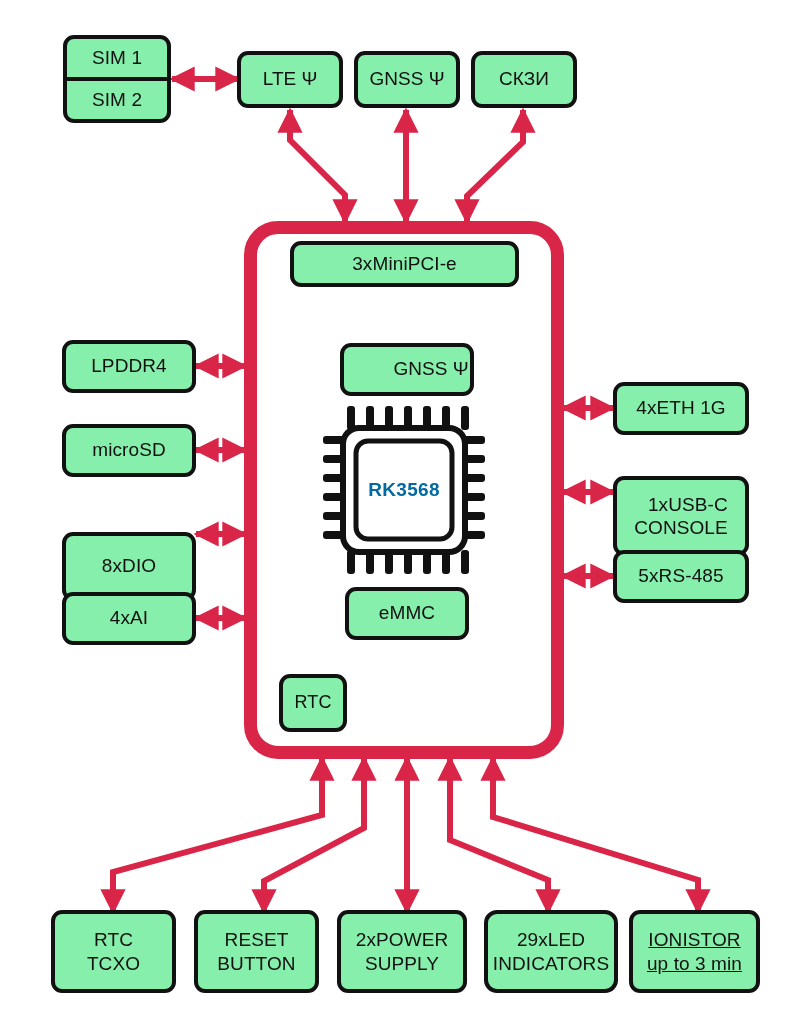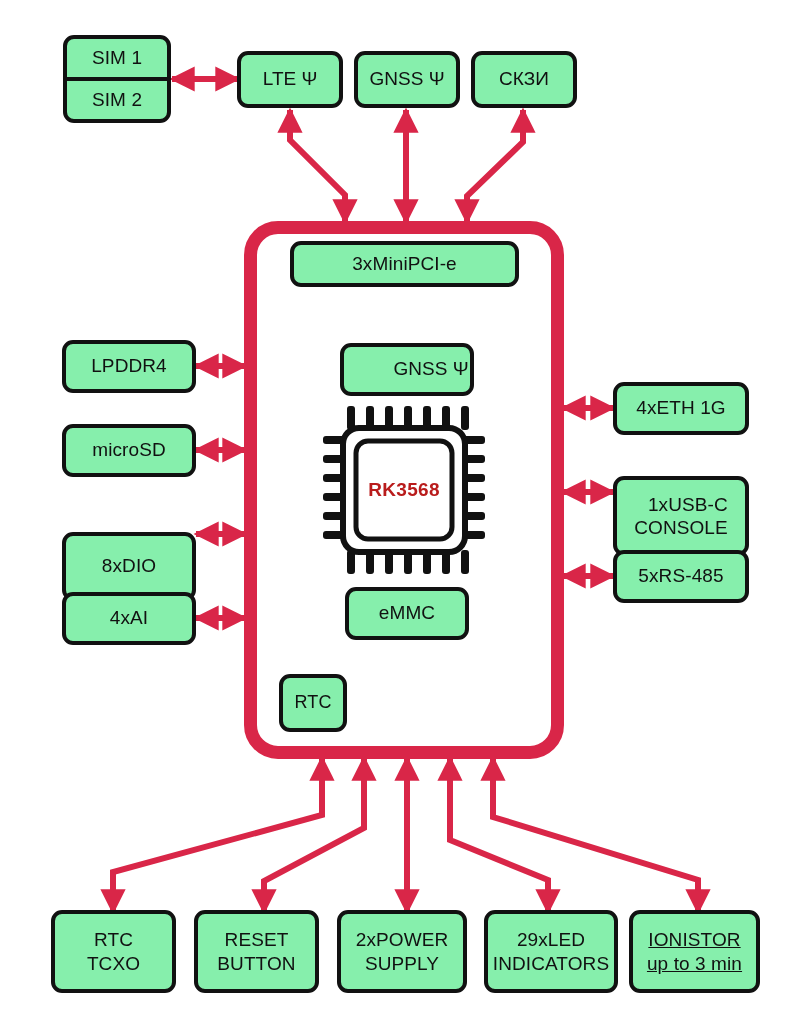--- a/index.html
+++ b/index.html
@@ -85,21 +85,21 @@
   }
   #chip-label {
     position: absolute;
     left: 0; top: 0;
     width: 164px; height: 172px;
     display: flex;
     align-items: center;
     justify-content: center;
     font-size: 19px;
     font-weight: bold;
-    color: #b91c1c;
+    color: #0369a1;
     letter-spacing: 0.3px;
   }
 
   .antenna { display: inline-block; vertical-align: -1px; margin-left: 5px; }
 </style>
 </head>
 <body>
 
 <div id="diagram-root">
 
@@ -247,21 +247,21 @@
 TCXO</span>
   </div>
   <div class="node two-line" style="left:194px; top:910px; width:125px; height:83px;">
     <span class="lbl">RESET
 BUTTON</span>
   </div>
   <div class="node two-line" style="left:337px; top:910px; width:130px; height:83px;">
     <span class="lbl">2xPOWER
 SUPPLY</span>
   </div>
-  <div class="node two-line" style="left:484px; top:910px; width:134px; height:83px;">
+  <div class="node two-line" style="left:484px; top:910px; width:134px; height:83px;border-radius:13px;">
     <span class="lbl">29xLED
 INDICATORS</span>
   </div>
   <div class="node two-line" style="left:629px; top:910px; width:131px; height:83px;text-decoration:underline;">
     <span class="lbl">IONISTOR
 up to 3 min</span>
   </div>
 
 </div>
 

